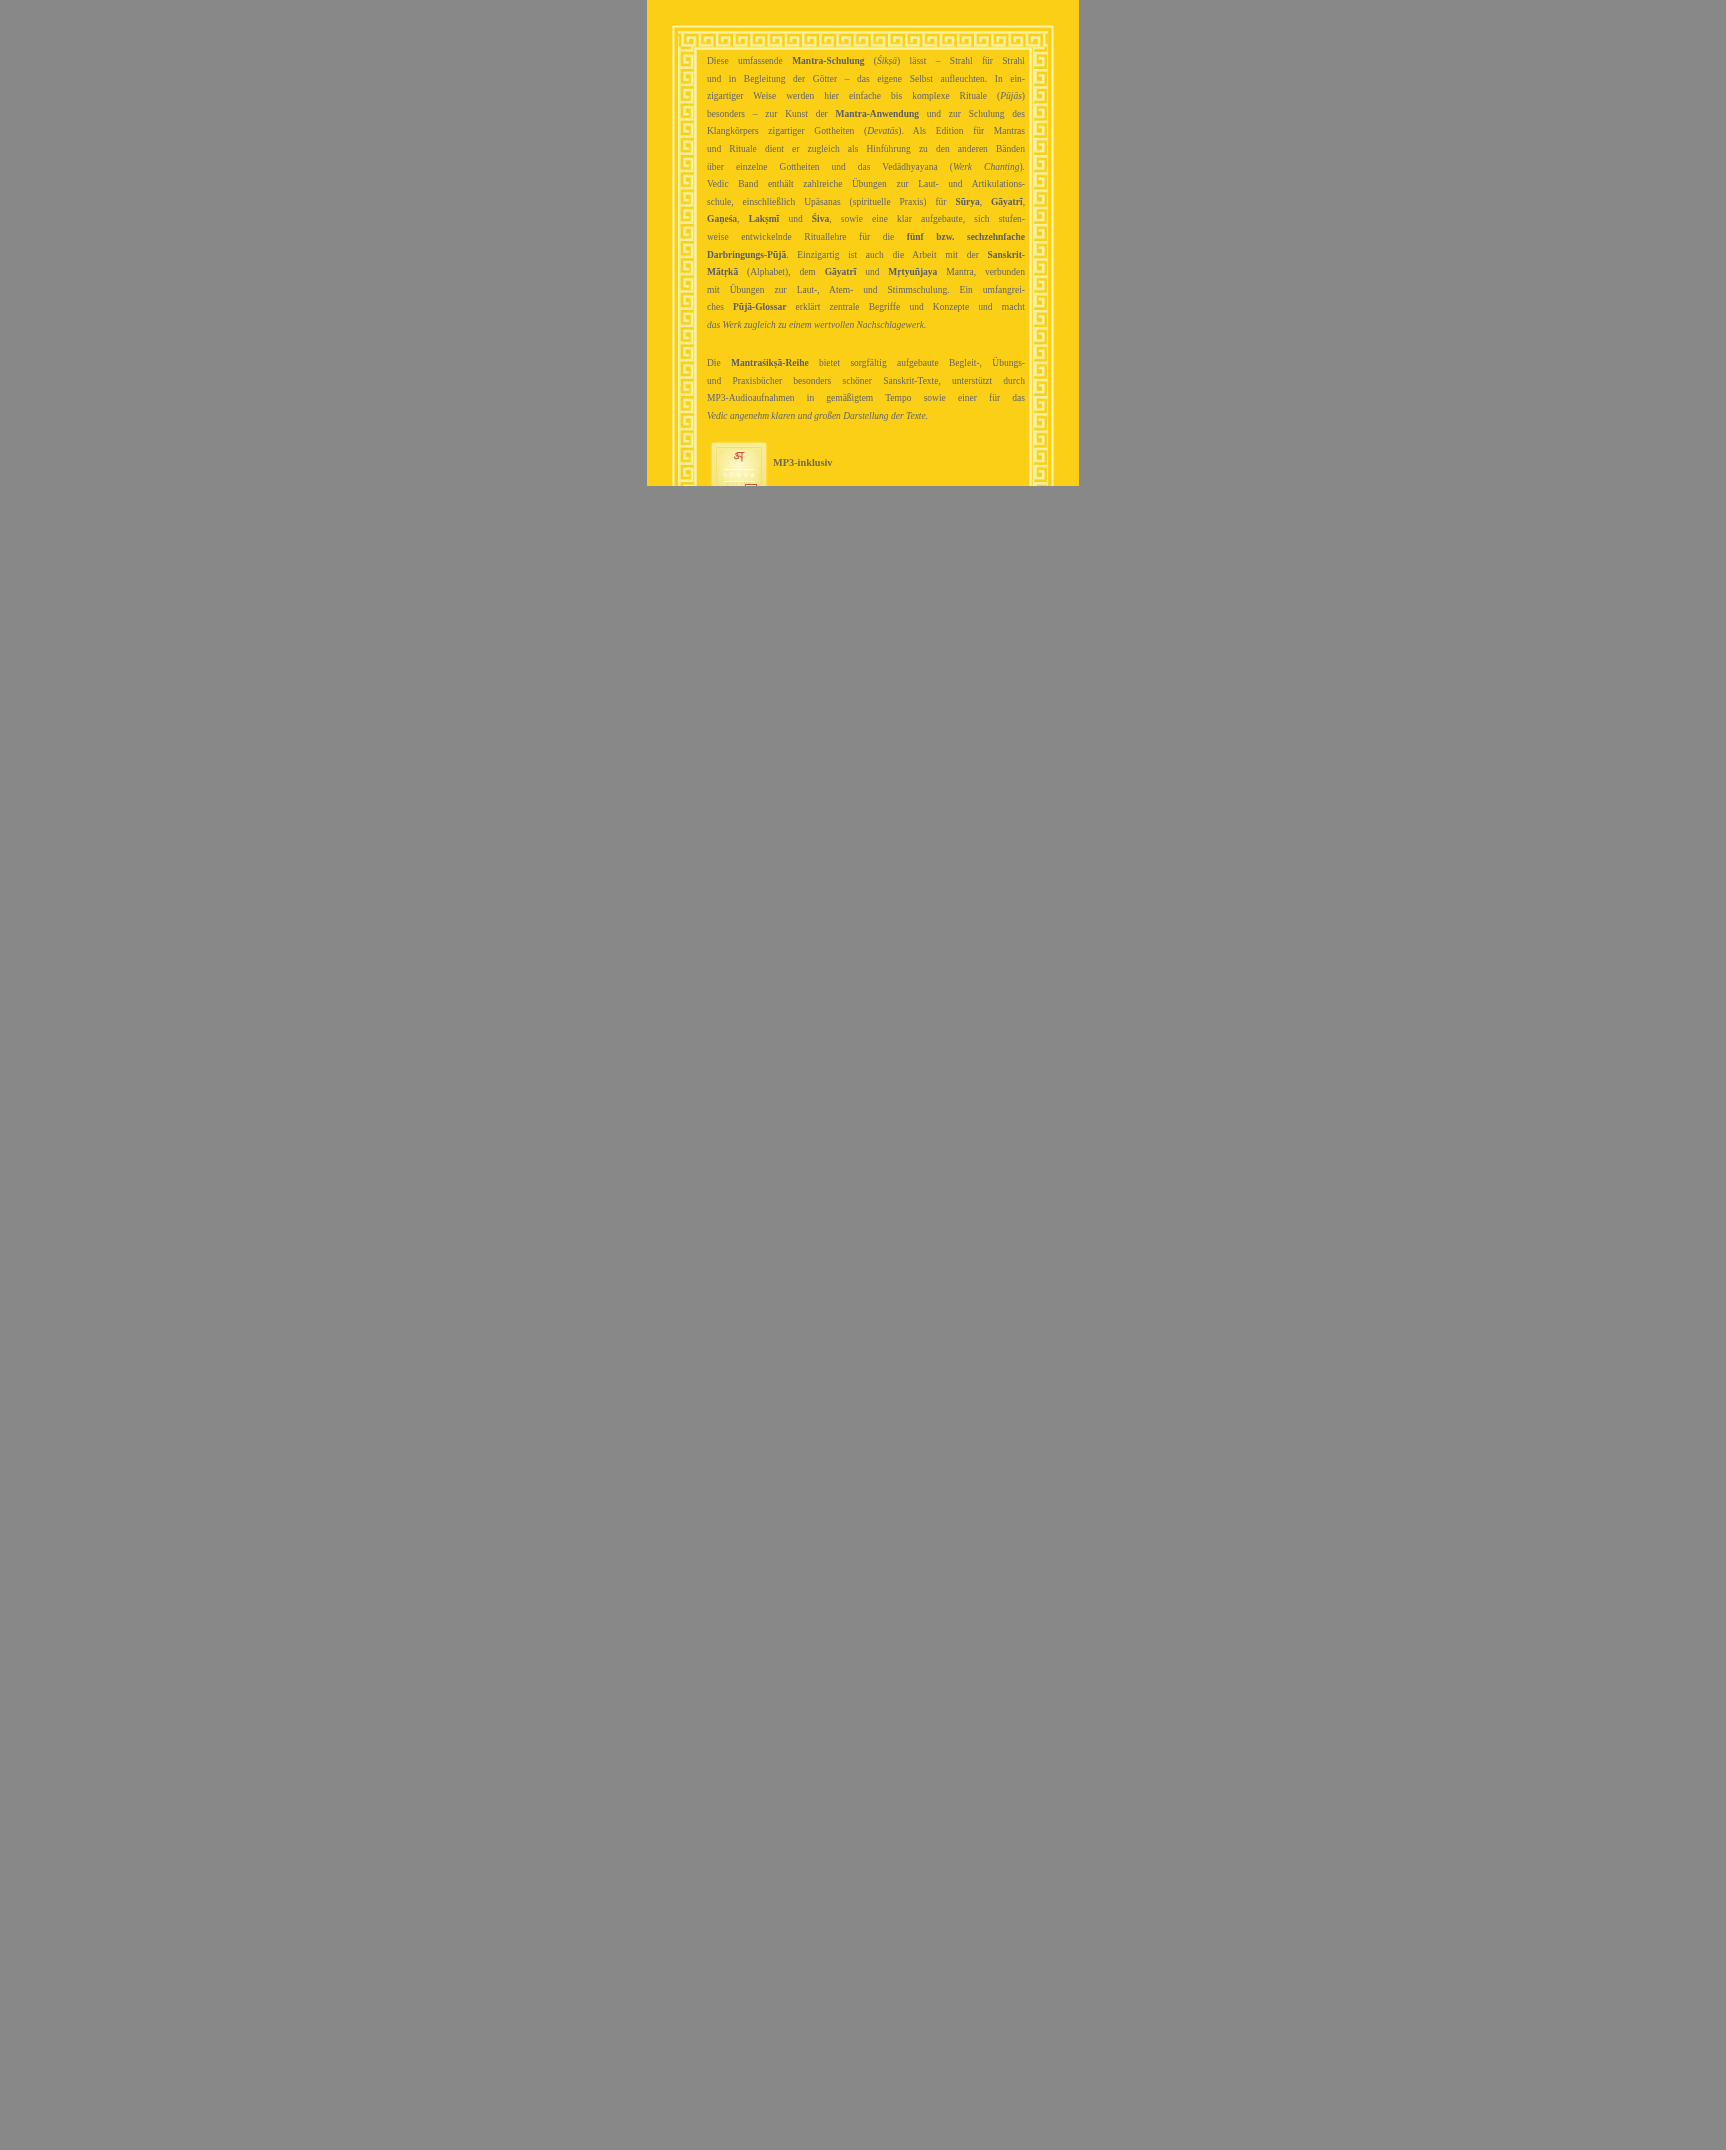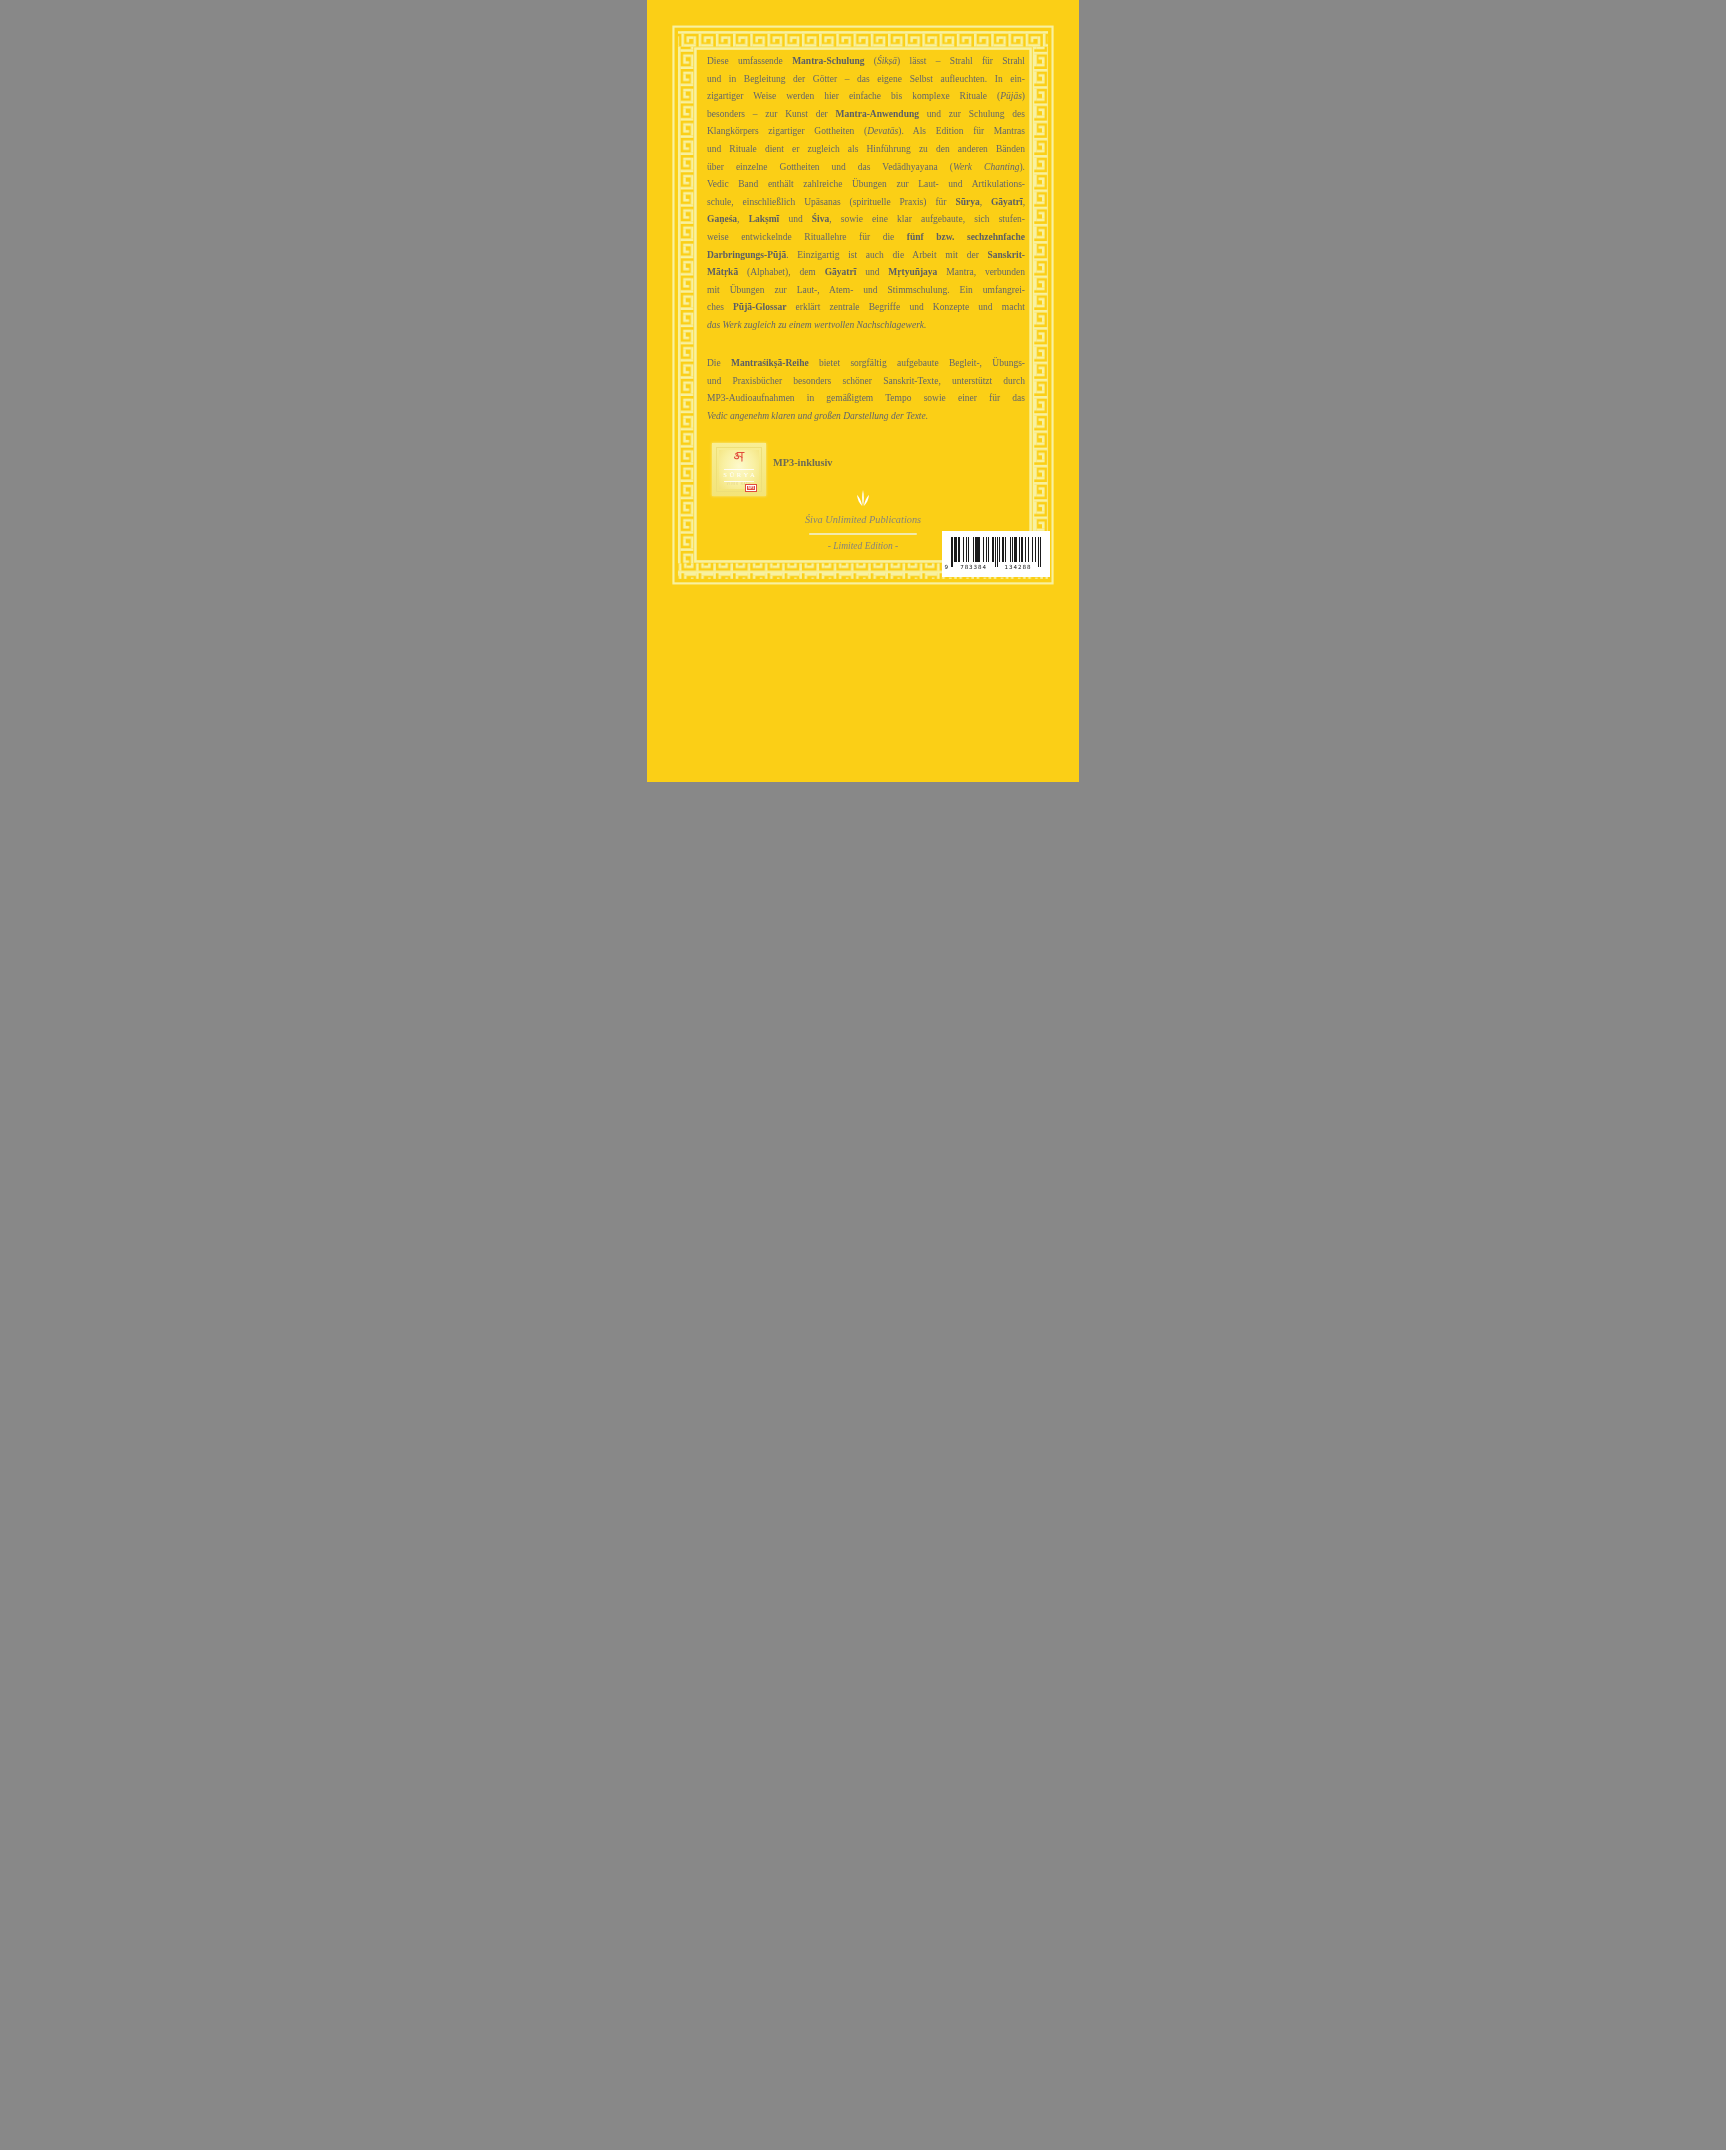--- a/index.html
+++ b/index.html
@@ -1,21 +1,21 @@
 <!DOCTYPE html>
 <html style="--background: #FBCF16; --pattern: #F8F1A0; --ink: #63666C; --label: #6E6B55; --publisher: #85847B; --red: #E14C3C; --divider: #F2EAAE; --barcode_bg: #FFFFFF; --bar: #1A1A1A;font-size:6.9px"><head>
 <meta charset="utf-8">
 <style>
   :root{
     --background:#FBCF16; --pattern:#F8F1A0; --ink:#63666C; --label:#6E6B55;
     --publisher:#85847B; --red:#E14C3C; --divider:#F2EAAE; --barcode_bg:#FFFFFF; --bar:#1A1A1A;
   }
   html,body{margin:0;padding:0;background:#888;}
   #page{
-    position:relative; width:432px; height:782px; margin:0 auto;
+    position:relative; width:432px; height:486px; margin:0 auto;
     background:var(--background); overflow:hidden;
     font-family:"Liberation Serif","DejaVu Serif",serif;
   }
   #frame-svg{position:absolute;left:0;top:0;width:432px;height:610px;}
   
   #text-block{
     position:absolute; left:60px; right:54px; top:53px;
     color:var(--ink); font-size:9.5px; line-height:17.6px;
   }
   .para + .para{margin-top:20.6px;}

